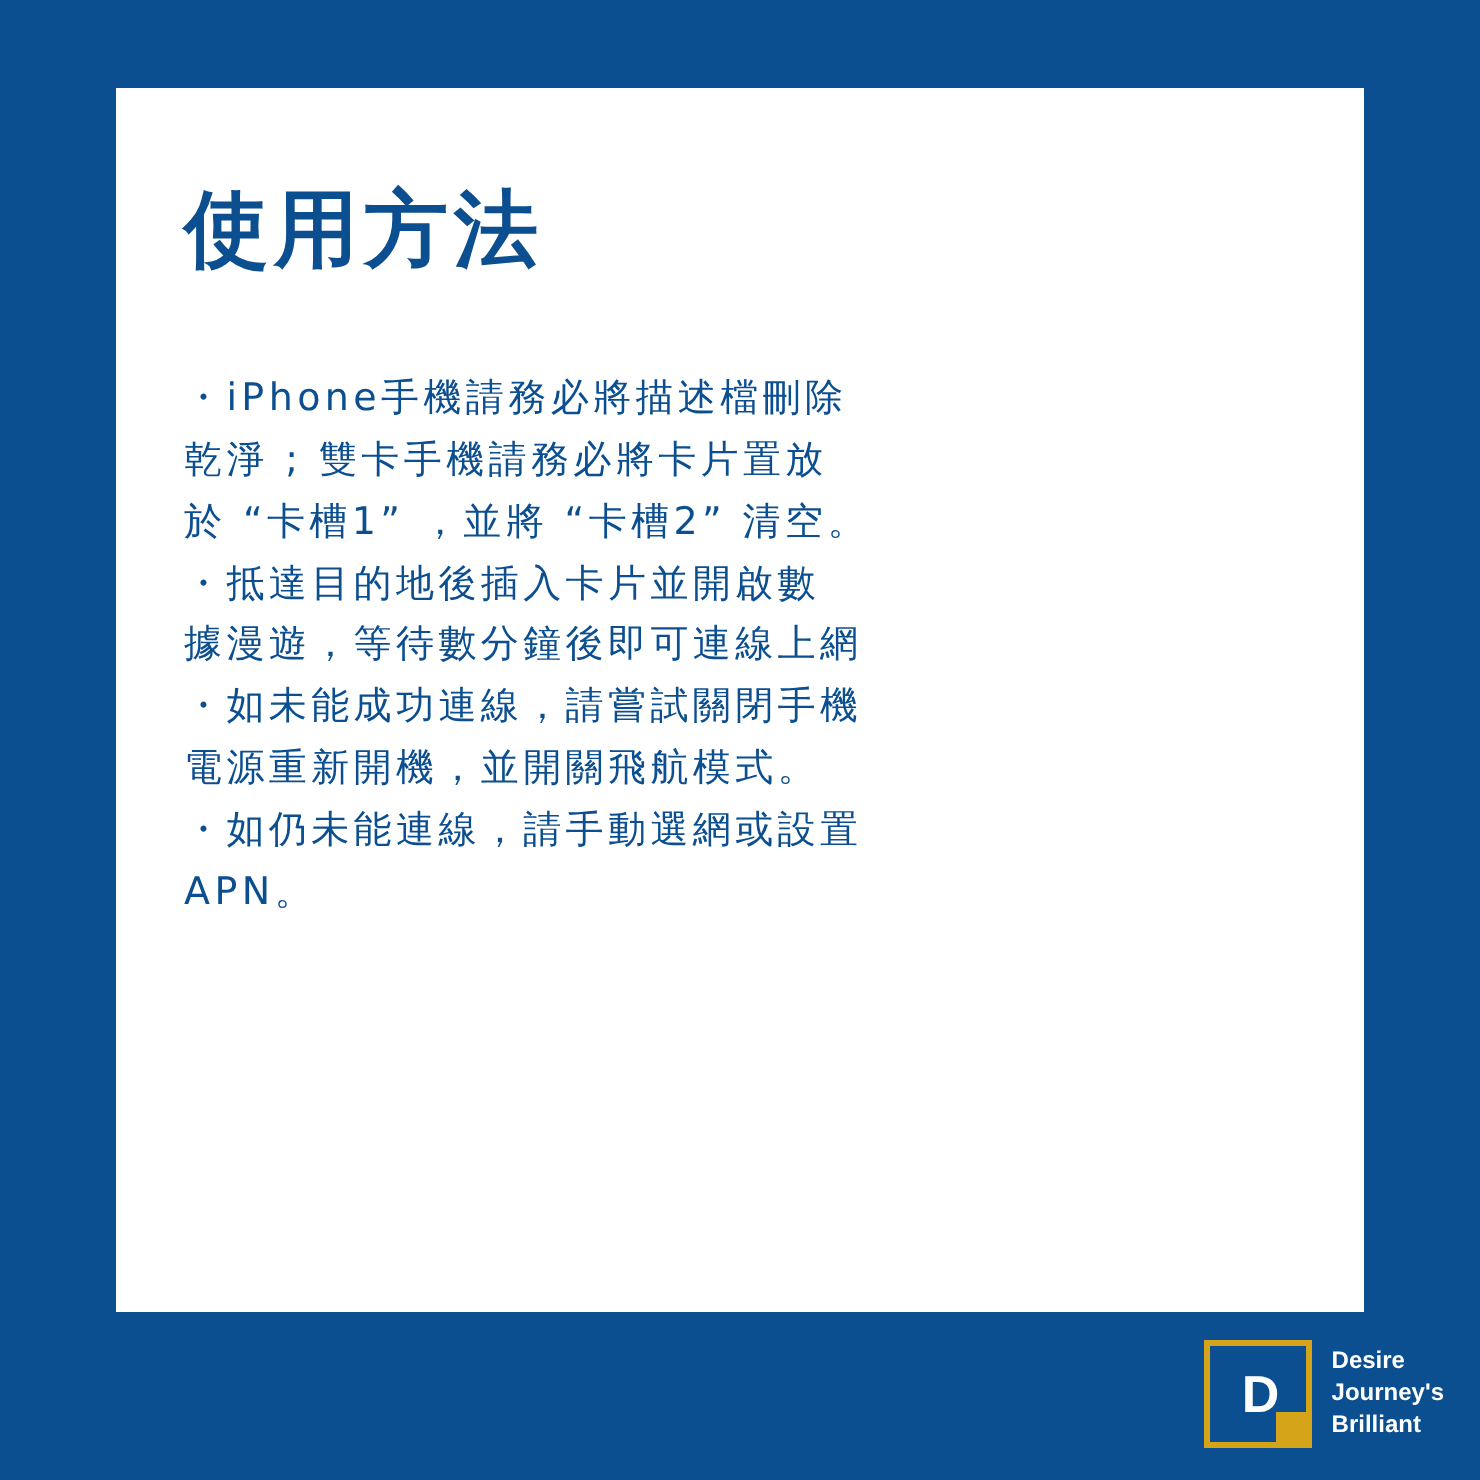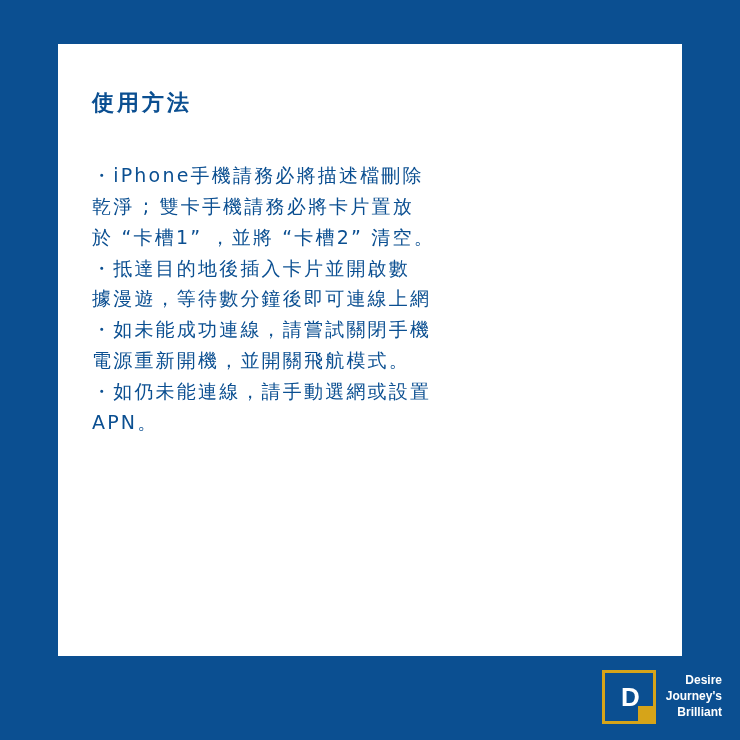--- a/index.html
+++ b/index.html
@@ -30,21 +30,21 @@
     box-sizing: border-box;
   }
   .card-inner {
     position: absolute;
     left: 34px;
     top: 46px;
     right: 22px;
   }
   .title {
     color: #0b4f91;
-    font-size: 22px;
+    font-size: 42px;
     font-weight: bold;
     letter-spacing: 3px;
     line-height: 1.2;
     margin: 0 0 44px 0;
     font-family: "DejaVu Sans", "Liberation Sans", sans-serif;
   }
   .body-text {
     color: #0b4f91;
     font-size: 19px;
     letter-spacing: 2.2px;
@@ -94,21 +94,20 @@
   }
   .logo-text {
     color: #ffffff;
     font-size: 12px;
     font-weight: bold;
     line-height: 1.32;
     font-family: "Liberation Sans", sans-serif;
   }
   .logo-text div {
     white-space: nowrap;
-    text-align: right;
   }
 </style>
 </head>
 <body>
 
 <div class="poster">
 
   <div class="card">
     <div class="card-inner">
       <h1 class="title">使用方法</h1>

